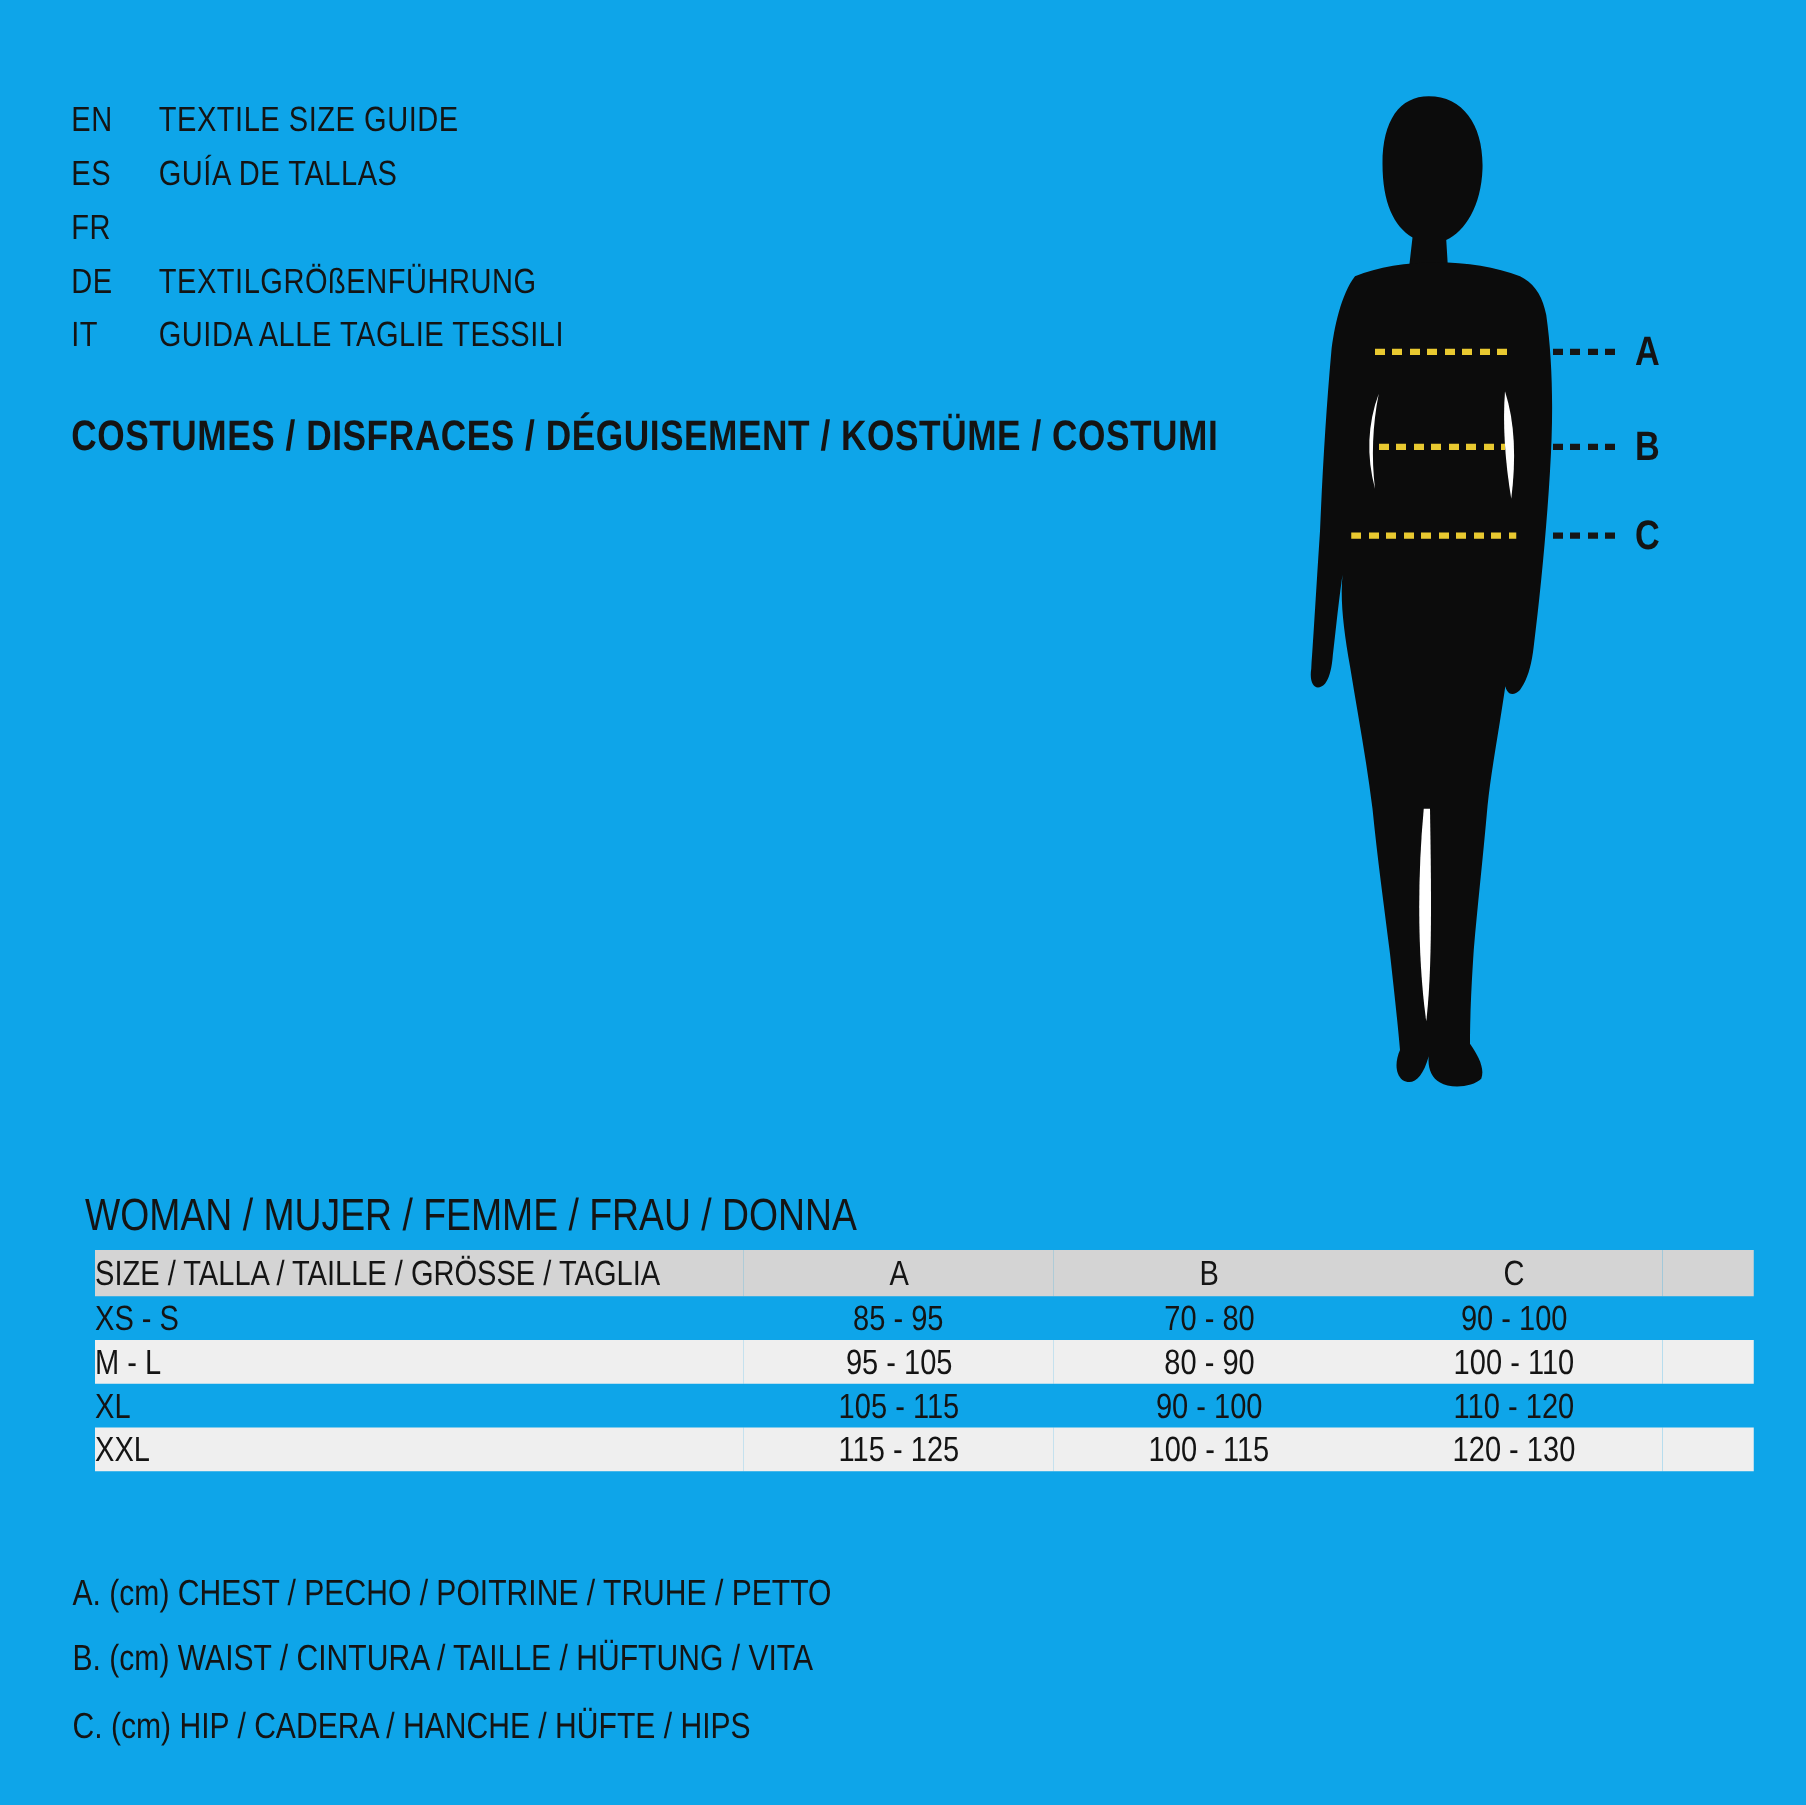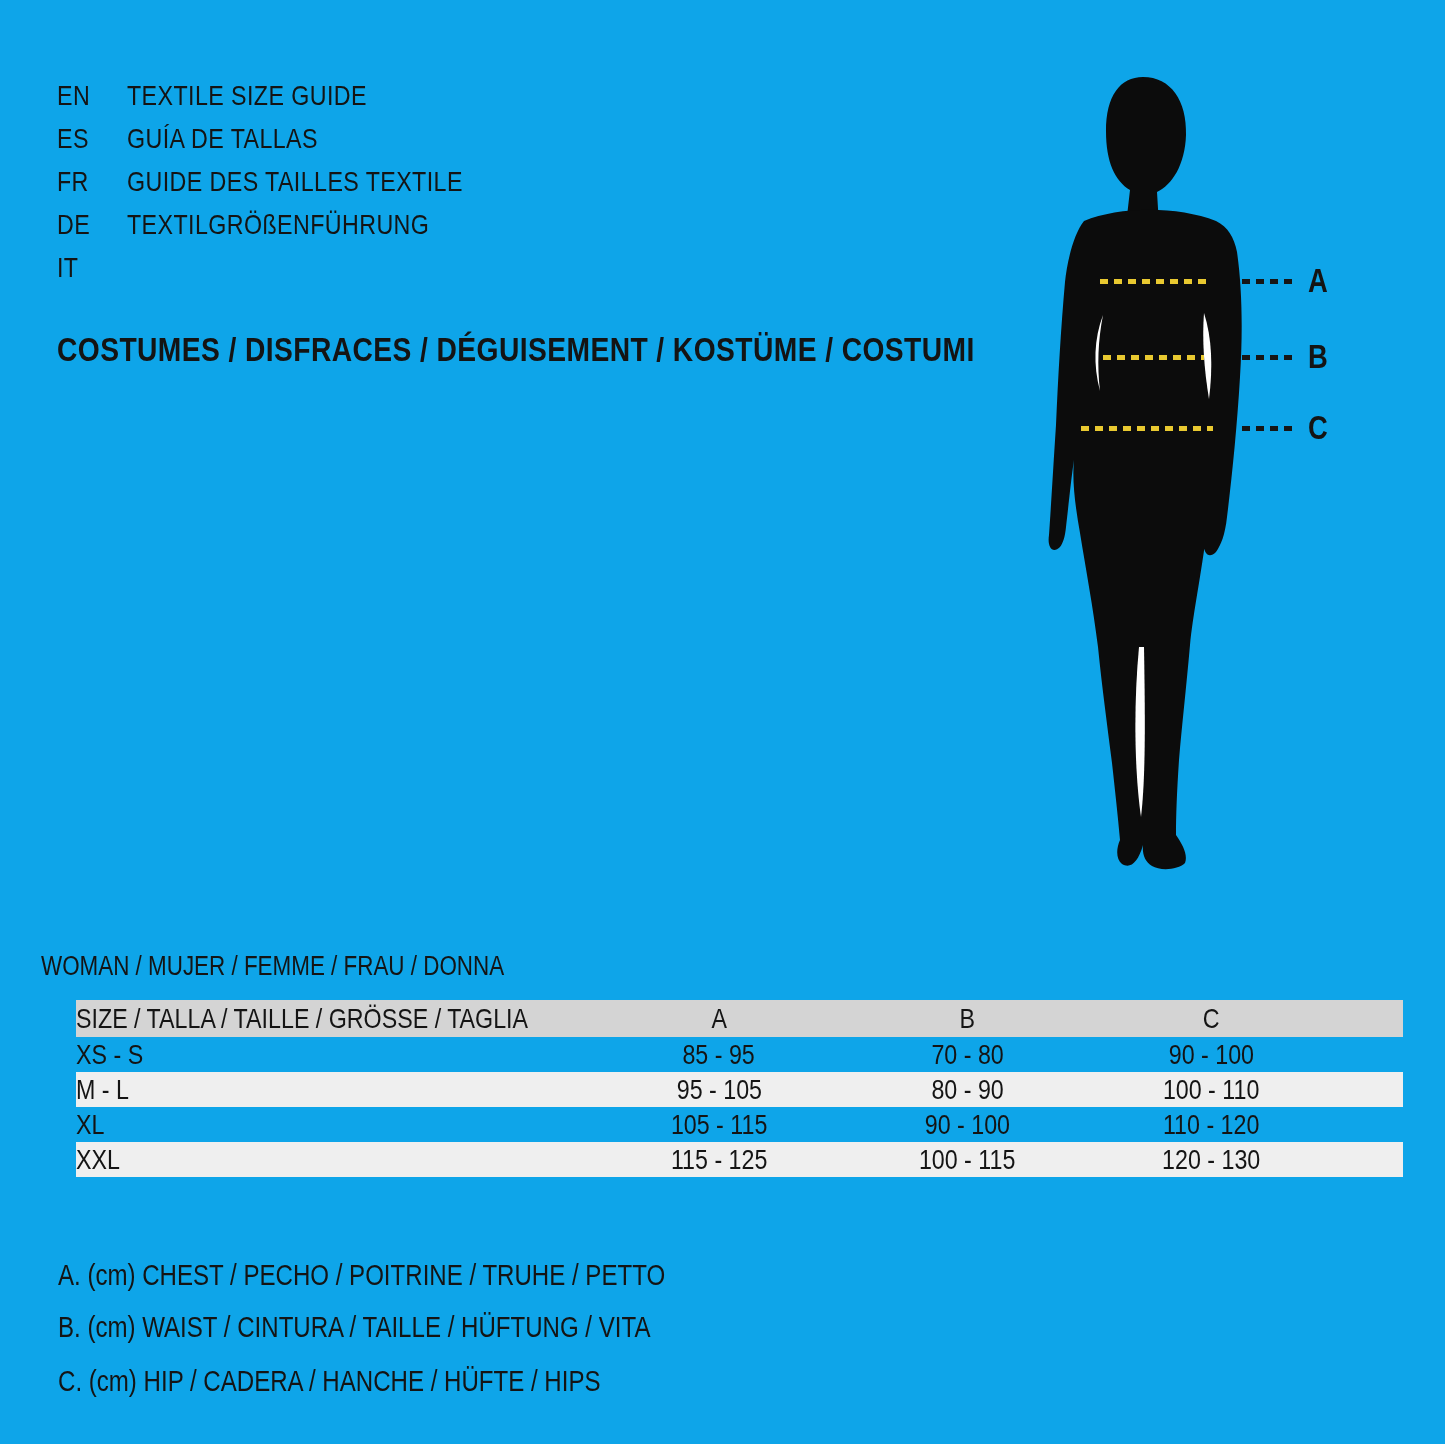--- a/index.html
+++ b/index.html
@@ -21,21 +21,21 @@
 
   
   .figure-svg { position:absolute; left:1020px; top:75px; z-index:1; }
   .dash-yellow { position:absolute; height:5px; z-index:2;
     background:repeating-linear-gradient(90deg,#e9c930 0 8px,transparent 8px 14px); }
   .dash-black { position:absolute; height:5px; z-index:2;
     background:repeating-linear-gradient(90deg,#161616 0 8px,transparent 8px 14px); }
   .measure-label { position:absolute; width:40px; text-align:center; font-size:33px; line-height:34px; font-weight:700; z-index:2; }
 
   
-  .section-heading { position:absolute; left:41px; top:951px; font-size:27px; font-weight:400; }
+  .section-heading { position:absolute; left:68px; top:951px; font-size:36px; font-weight:400; }
 
   
   .size-table { position:absolute; left:55px; top:1000px; width:1327px;
     border-collapse:collapse; table-layout:fixed; font-size:28px;margin-left:21px; }
   .size-table th, .size-table td { padding:0; font-weight:400; }
   .size-table thead tr { height:37px; background:#d4d4d4; }
   .size-table tbody tr { height:35px; }
   .size-table tbody tr.stripe { background:#efefef; }
   .col-size { text-align:left; padding-left:3px; }
   .col-val  { text-align:center; }
@@ -52,28 +52,28 @@
     <div class="lang-row">
       <span class="lang-code"><span class="cx">EN</span></span>
       <span class="lang-title"><span class="cx">TEXTILE SIZE GUIDE</span></span>
     </div>
     <div class="lang-row">
       <span class="lang-code"><span class="cx">ES</span></span>
       <span class="lang-title"><span class="cx">GUÍA DE TALLAS</span></span>
     </div>
     <div class="lang-row">
       <span class="lang-code"><span class="cx">FR</span></span>
-      <span class="lang-title"><span class="cx">GUIDE DES TAILLES TEXTILE</span></span>
     </div>
     <div class="lang-row">
       <span class="lang-code"><span class="cx">DE</span></span>
       <span class="lang-title"><span class="cx">TEXTILGRÖßENFÜHRUNG</span></span>
     </div>
     <div class="lang-row">
       <span class="lang-code"><span class="cx">IT</span></span>
+      <span class="lang-title"><span class="cx">GUIDA ALLE TAGLIE TESSILI</span></span>
     </div>
   </div>
 
   <div class="category-heading">
     <span class="cx">COSTUMES / DISFRACES / DÉGUISEMENT / KOSTÜME / COSTUMI</span>
   </div>
 
   <div>
     <svg class="figure-svg" width="240" height="800" viewBox="0 0 240 800" aria-hidden="true">
       <g fill="#0c0c0c">

